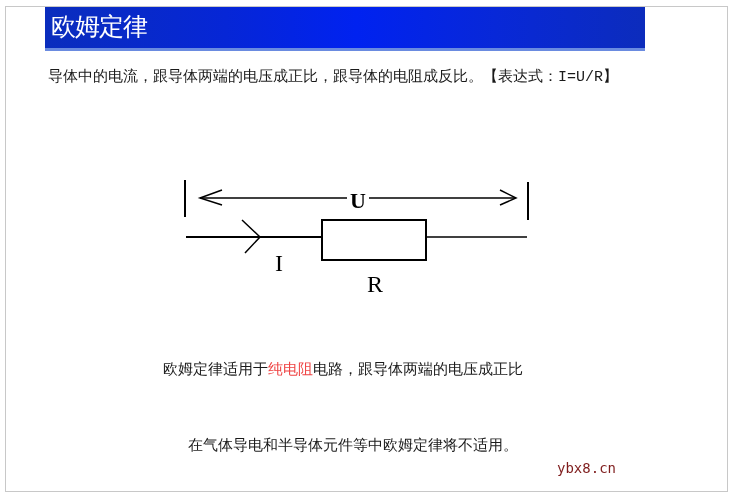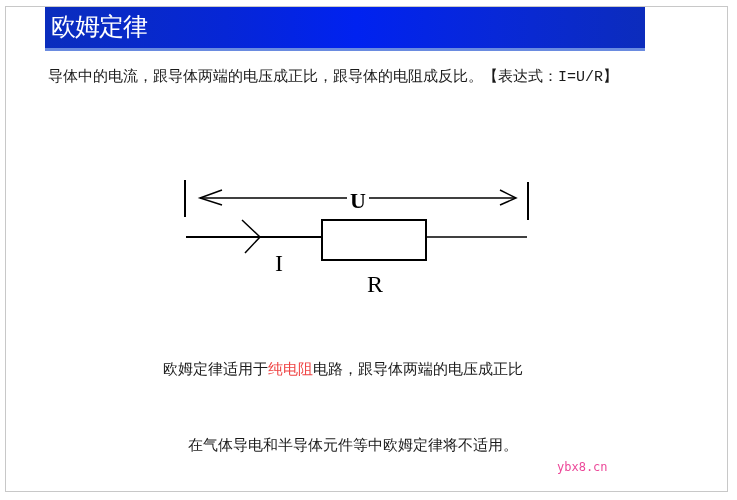--- a/index.html
+++ b/index.html
@@ -12,21 +12,21 @@
                border-bottom: 3px solid #6a8be0; box-sizing: border-box; }
   .title-text { position: absolute; left: 6px; top: 3px; color: #ffffff; font-size: 25px;
                 line-height: 34px; letter-spacing: -1px; }
   .text-line { position: absolute; color: #1a1a1a; font-size: 15px; line-height: 20px; white-space: nowrap; }
   .line1 { left: 48px; top: 68px; font-family: Liberation Mono, monospace; }
   .line2 { left: 163px; top: 359px; }
   .line3 { left: 168px; top: 435px; margin-left: 20px; }
   .highlight { color: #ef4444; }
   .diagram { position: absolute; left: 0; top: 0; width: 737px; height: 500px; }
   .watermark { position: absolute; left: 557px; top: 460px; font-family: "DejaVu Sans Mono", "Liberation Mono", monospace;
-               font-size: 12px; color: #ec4899; }
+               font-size: 14px; color: #7f1d1d; }
   .serif-label { font-family: "Liberation Serif", "DejaVu Serif", serif; }
 </style>
 </head>
 <body>
 
 <div class="frame"></div>
 
 <div class="title-bar">
   <span class="title-text">欧姆定律</span>
 </div>

